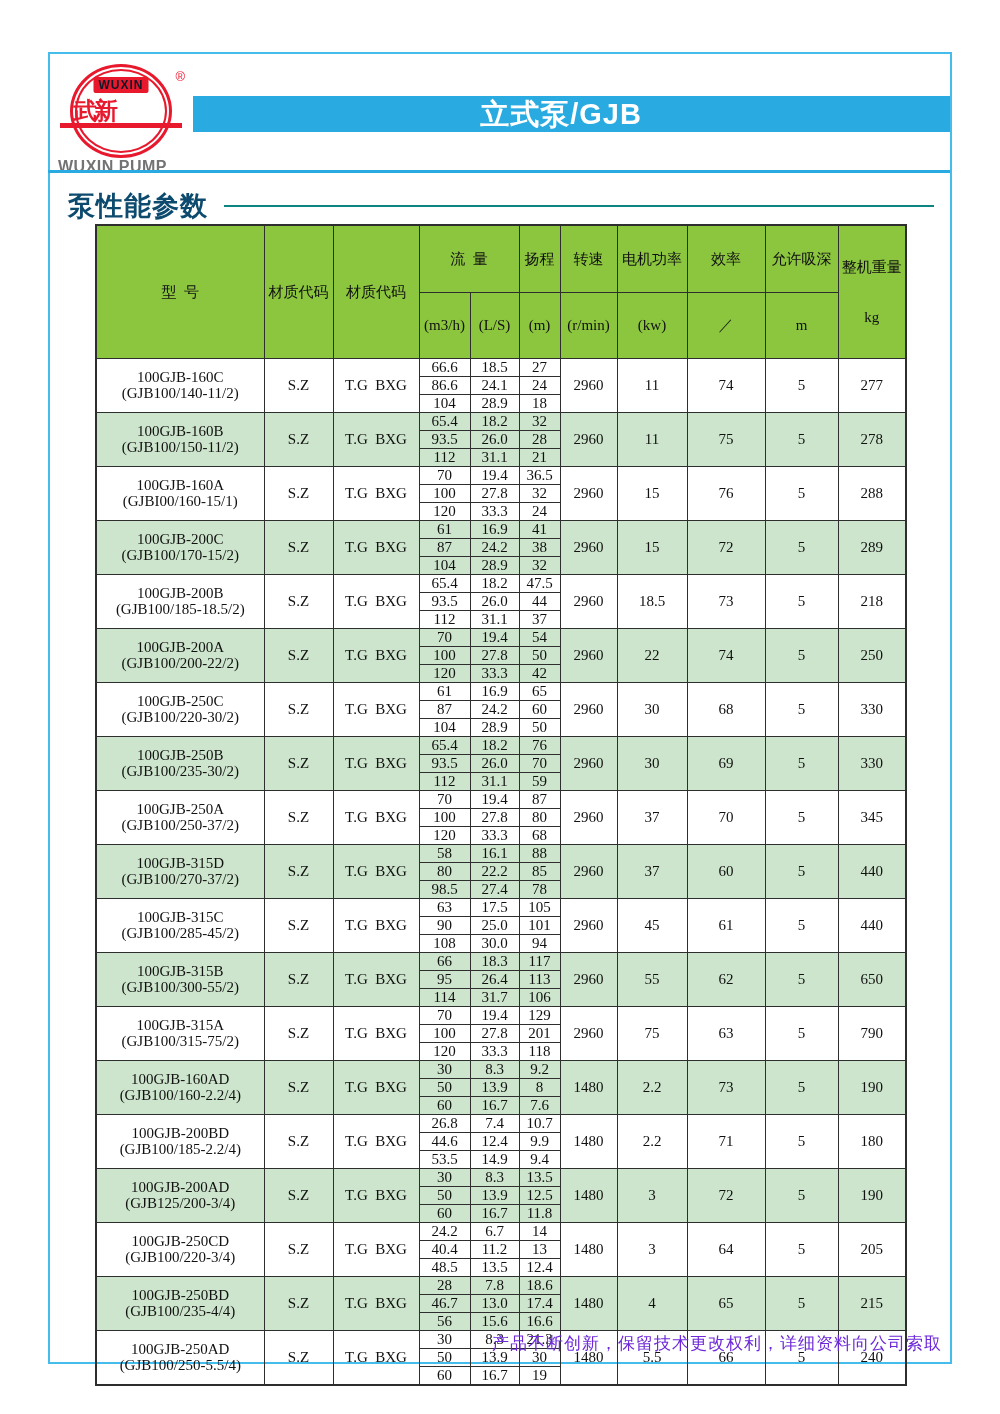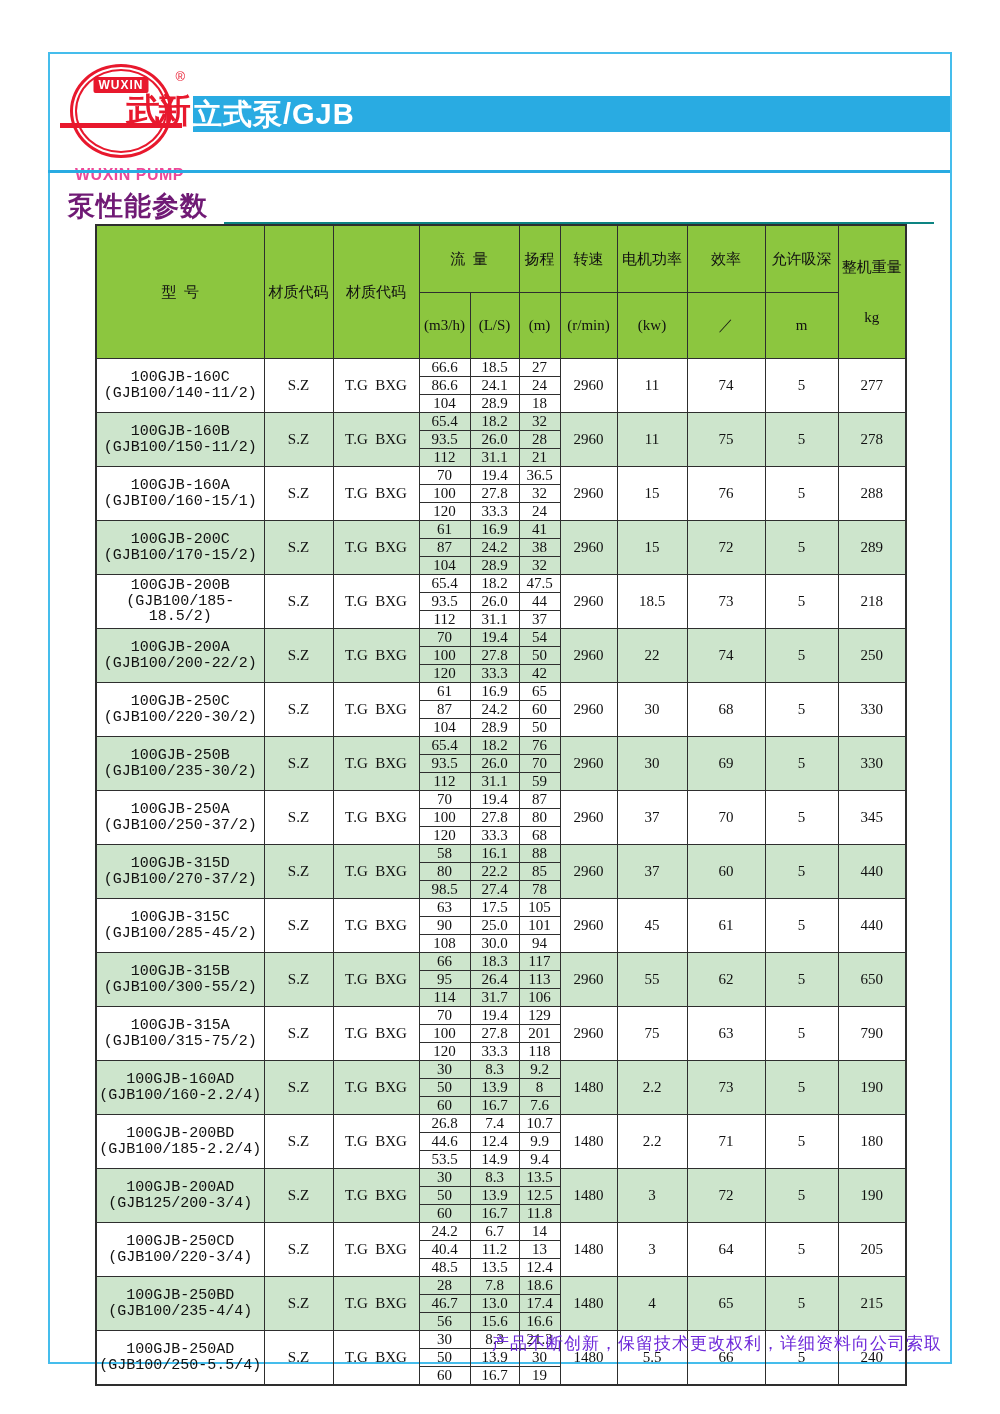--- a/index.html
+++ b/index.html
@@ -7,50 +7,50 @@
         font-family:"Liberation Serif","DejaVu Serif",serif;color:#111;}
   .page-frame{position:absolute;left:48px;top:52px;width:900px;height:1308px;
         border:2px solid #45bdec;}
   
   .logo-wrap{position:absolute;left:58px;top:50px;width:126px;}
   .logo-circle{position:relative;width:96px;height:88px;margin:14px auto 0;
         border:3px solid #e8182d;border-radius:50%;background:#fff;}
   .logo-circle-inner{position:absolute;inset:2px;border:2px solid #e8182d;border-radius:50%;}
   .logo-strike{position:absolute;left:-13px;top:56px;width:122px;height:5px;background:#e8182d;}
   .logo-box{position:absolute;top:10px;left:50%;transform:translateX(-50%);
-        background:#e8182d;color:#ffffff;font:bold 12px/16px "Liberation Sans",sans-serif;
+        background:#e8182d;color:#0f172a;font:bold 12px/16px "Liberation Sans",sans-serif;
         padding:0 5px;letter-spacing:1px;border-radius:2px;text-align:center;}
-  .logo-cn{position:absolute;top:24px;left:0;width:100%;text-align:center;color:#e8182d;
-        font-weight:bold;font-size:34px;line-height:40px;letter-spacing:-3px;
-        font-family:"Liberation Serif",serif;margin-left:36px;}
+  .logo-cn{position:absolute;top:24px;left:0;width:100%;text-align:left;color:#e8182d;
+        font-weight:bold;font-size:24px;line-height:40px;letter-spacing:-3px;
+        font-family:"Liberation Serif",serif;}
   .logo-reg{position:absolute;right:-16px;top:2px;color:#e8182d;
         font:13px "Liberation Sans",sans-serif;}
-  .brand-name{margin-top:8px;text-align:right;color:#ec4899;
+  .brand-name{text-align:left;color:#737373;
         font:bold 16px "Liberation Sans",sans-serif;letter-spacing:0.5px;white-space:nowrap;}
   
   .banner{position:absolute;left:193px;top:96px;width:757px;height:36px;background:#29abe2;
         color:#ffffff;font:bold 29px/36px "Liberation Sans",sans-serif;
-        text-align:left;padding-right:21px;box-sizing:border-box;letter-spacing:1px;}
+        text-align:center;padding-right:21px;box-sizing:border-box;letter-spacing:1px;}
   .header-rule{position:absolute;left:48px;top:170px;width:902px;height:3px;background:#29abe2;}
   
   .section-title{position:absolute;left:68px;top:188px;width:870px;display:flex;
-        align-items:flex-end;color:#701a75;}
+        align-items:center;color:#0c4a6e;}
   .title-cn{font:bold 27px "Liberation Sans",sans-serif;letter-spacing:1px;}
   .title-en{font:bold 20px "DejaVu Sans Mono",monospace;margin-left:18px;letter-spacing:0px;}
   .title-line{flex:1;height:2px;background:#0d8482;margin-left:16px;margin-right:4px;}
   
   table.perf{position:absolute;left:95px;top:224px;width:810px;border-collapse:collapse;
         table-layout:fixed;font-size:15px;}
   table.perf th,table.perf td{border:1px solid #2e2e2e;text-align:center;vertical-align:middle;
         padding:0;overflow:hidden;}
   table.perf{border:2px solid #2e2e2e;}
   table.perf thead th{background:#8cc63f;font-weight:normal;font-size:15px;height:23px;
         white-space:pre-wrap;line-height:1.1;}
   table.perf tbody td{height:17px;line-height:1.05;}
-  td.model-cell{font-size:15px;line-height:1.25;font-family:Liberation Mono, monospace;}
+  td.model-cell{font-size:15px;line-height:1.25;}
   td.pre{white-space:pre;margin-left:25px;}
   td.green{background:#cde5cc;}
   .w1{width:168px}.w2{width:69px}.w3{width:86px}.w4{width:51px}.w5{width:49px}
   .w6{width:41px}.w7{width:57px}.w8{width:70px}.w9{width:78px}.w10{width:73px}.w11{width:68px}
   
   .footer-note{position:absolute;right:58px;top:1332px;color:#6d28d9;
         font:17px "Liberation Sans",sans-serif;letter-spacing:1px;}
 </style>
 </head>
 <body>

